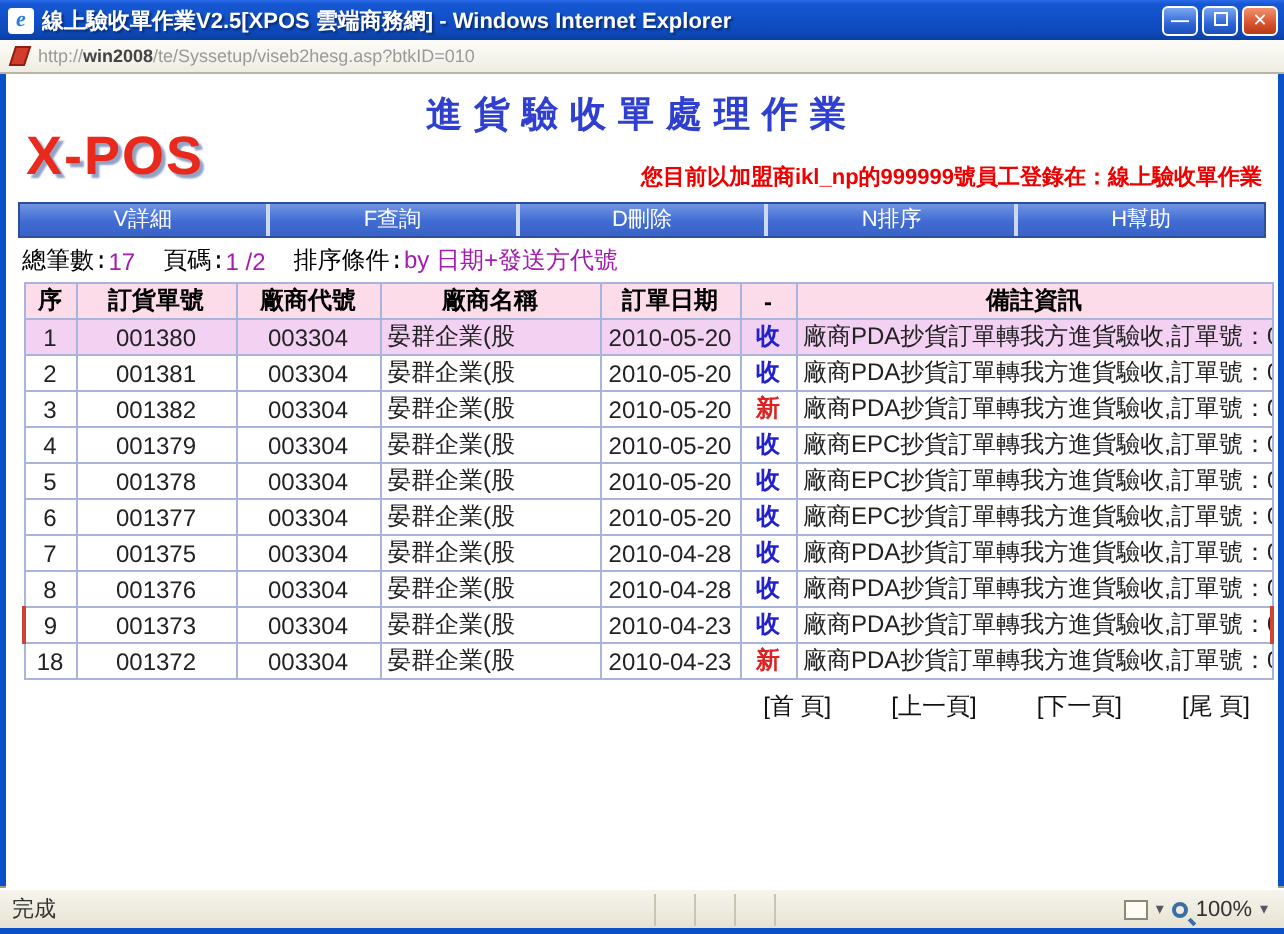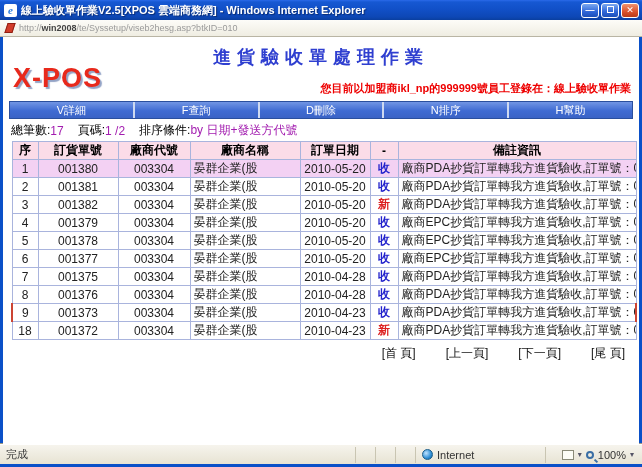--- a/index.html
+++ b/index.html
@@ -89,21 +89,21 @@
     border-right:2px solid #cdd9f0; cursor:pointer;
   }
   .tb-btn:last-child { border-right:none; }
   
   .infobar {
     display:flex; align-items:center;
     padding:3px 8px 2px 8px; font-size:12px; color:#000;
     height:22px;
   }
   .infobar .red { color:#a21caf; }
-  .infobar .lbl { margin-left:14px; }
+  .infobar .lbl { margin-left:14px;font-family:Liberation Mono, monospace; }
   .infobar .first { margin-left:0; }
   .sender-area { margin-left:auto; display:flex; align-items:center; }
   .select-box {
     width:110px; height:17px; margin-left:4px;
     border:1px solid #7f9db9; background:#fff;
     display:flex; align-items:center; justify-content:flex-end;
   }
   .select-arrow {
     width:15px; height:15px;
     background:linear-gradient(180deg,#e8f0fb,#c0d4ef);
@@ -143,21 +143,21 @@
   .statusbar {
     flex:0 0 20px; height:20px;
     margin:0 -3px -0px -3px;
     background:linear-gradient(180deg,#f6f4ed,#e7e3d3);
     border-top:1px solid #fff;
     box-shadow:0 -1px 0 #9e9a86;
     display:flex; align-items:center;
     font-size:11px; color:#333;
   }
   .sb-seg { border-right:1px solid #c9c5b2; height:16px; display:flex; align-items:center; padding:0 6px; }
-  .sb-done { width:356px; }
+  .sb-done { width:328px; }
   .sb-fill1 { width:20px; } .sb-fill2 { width:20px; } .sb-fill3 { width:20px; }
   .sb-zone { width:130px; }
   .globe {
     width:11px; height:11px; border-radius:50%; margin-right:4px;
     background:radial-gradient(circle at 35% 35%, #bfe3ff, #2f8fd6 60%, #16608f);
     border:1px solid #1a5d8a;
   }
   .sb-zoom { margin-left:auto; display:flex; align-items:center; gap:4px; padding-right:8px; }
   .mini-arrow { font-size:8px; color:#556; }
   .page-mode-icon {
@@ -341,24 +341,20 @@
       <span class="page-link">[尾 頁]</span>
     </div>
 
   </div>
 
   <div class="statusbar">
     <span class="sb-seg sb-done">完成</span>
     <span class="sb-seg sb-fill1"></span>
     <span class="sb-seg sb-fill2"></span>
     <span class="sb-seg sb-fill3"></span>
-    <span class="sb-seg sb-zone">
-      <span class="globe"></span>
-      <span>Internet</span>
-    </span>
     <span class="sb-zoom">
       <span class="page-mode-icon"></span>
       <span class="mini-arrow">▾</span>
       <span class="magnifier"></span>
       <span>100%</span>
       <span class="mini-arrow">▾</span>
     </span>
   </div>
 
 </div>

